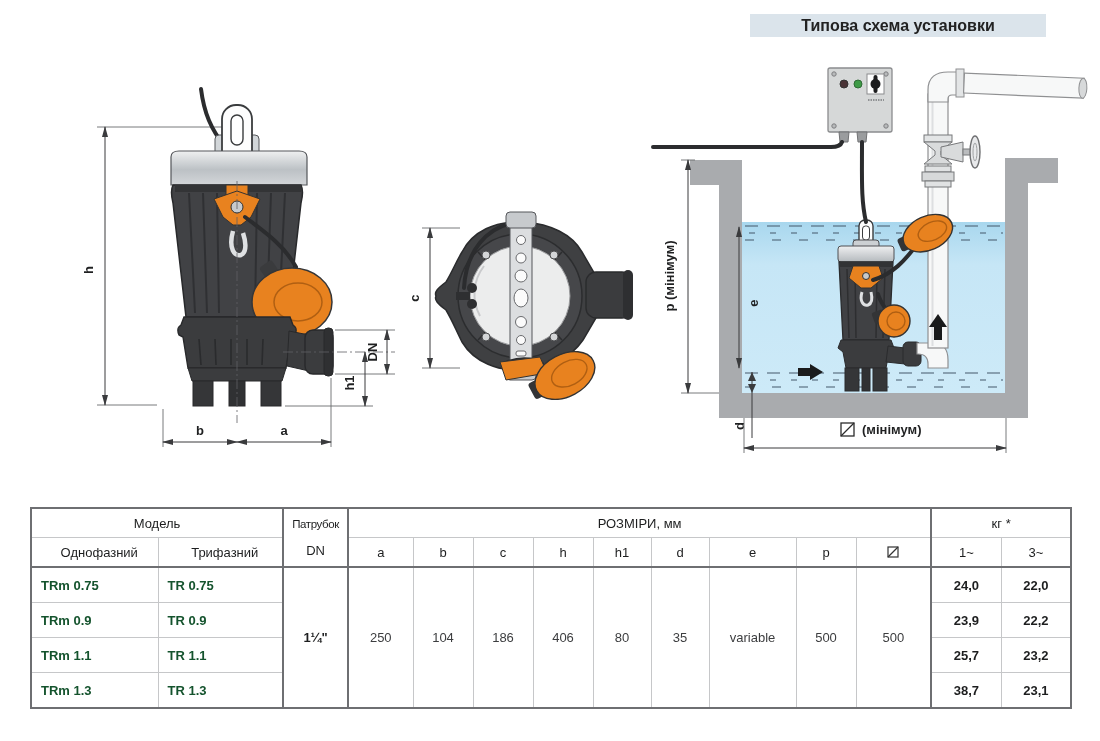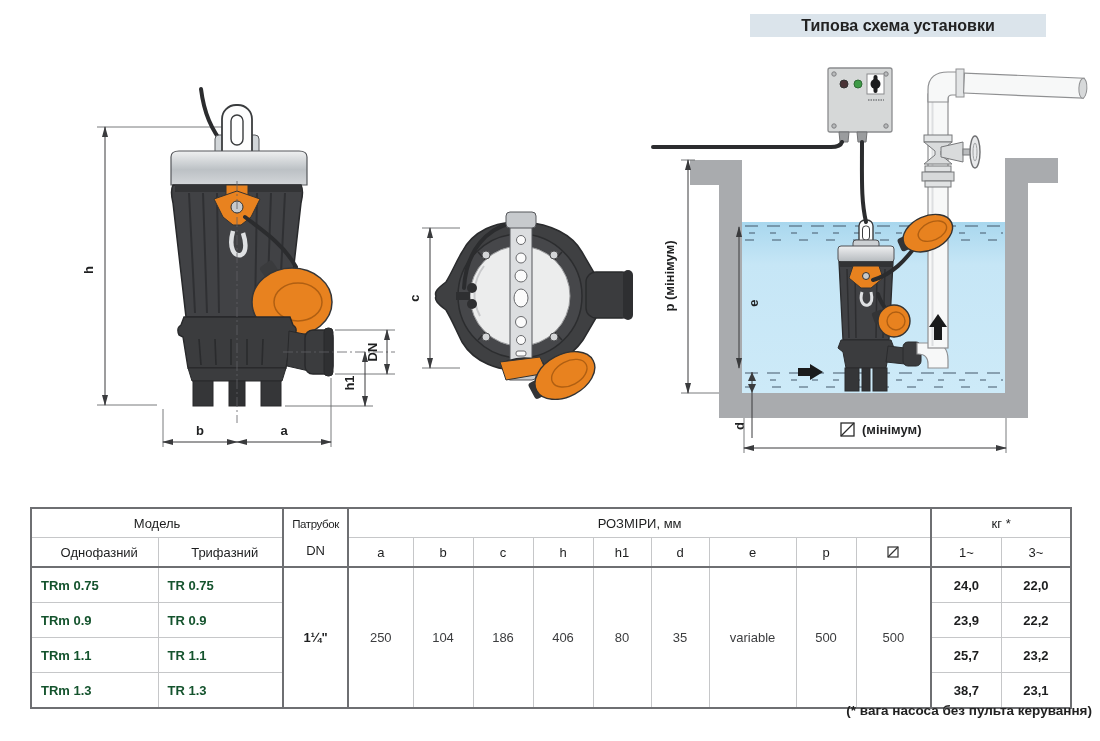--- a/index.html
+++ b/index.html
@@ -420,15 +420,14 @@
     </tr>
     <tr>
       <td class="model">TRm 1.3</td>
       <td class="model">TR 1.3</td>
       <td class="bold thickL">38,7</td>
       <td class="bold">23,1</td>
     </tr>
   </tbody>
     </table>
 
-  <div class="footnote">(* вага насоса без пульта керування)</div>
 
 </div>
 
 </body></html>

